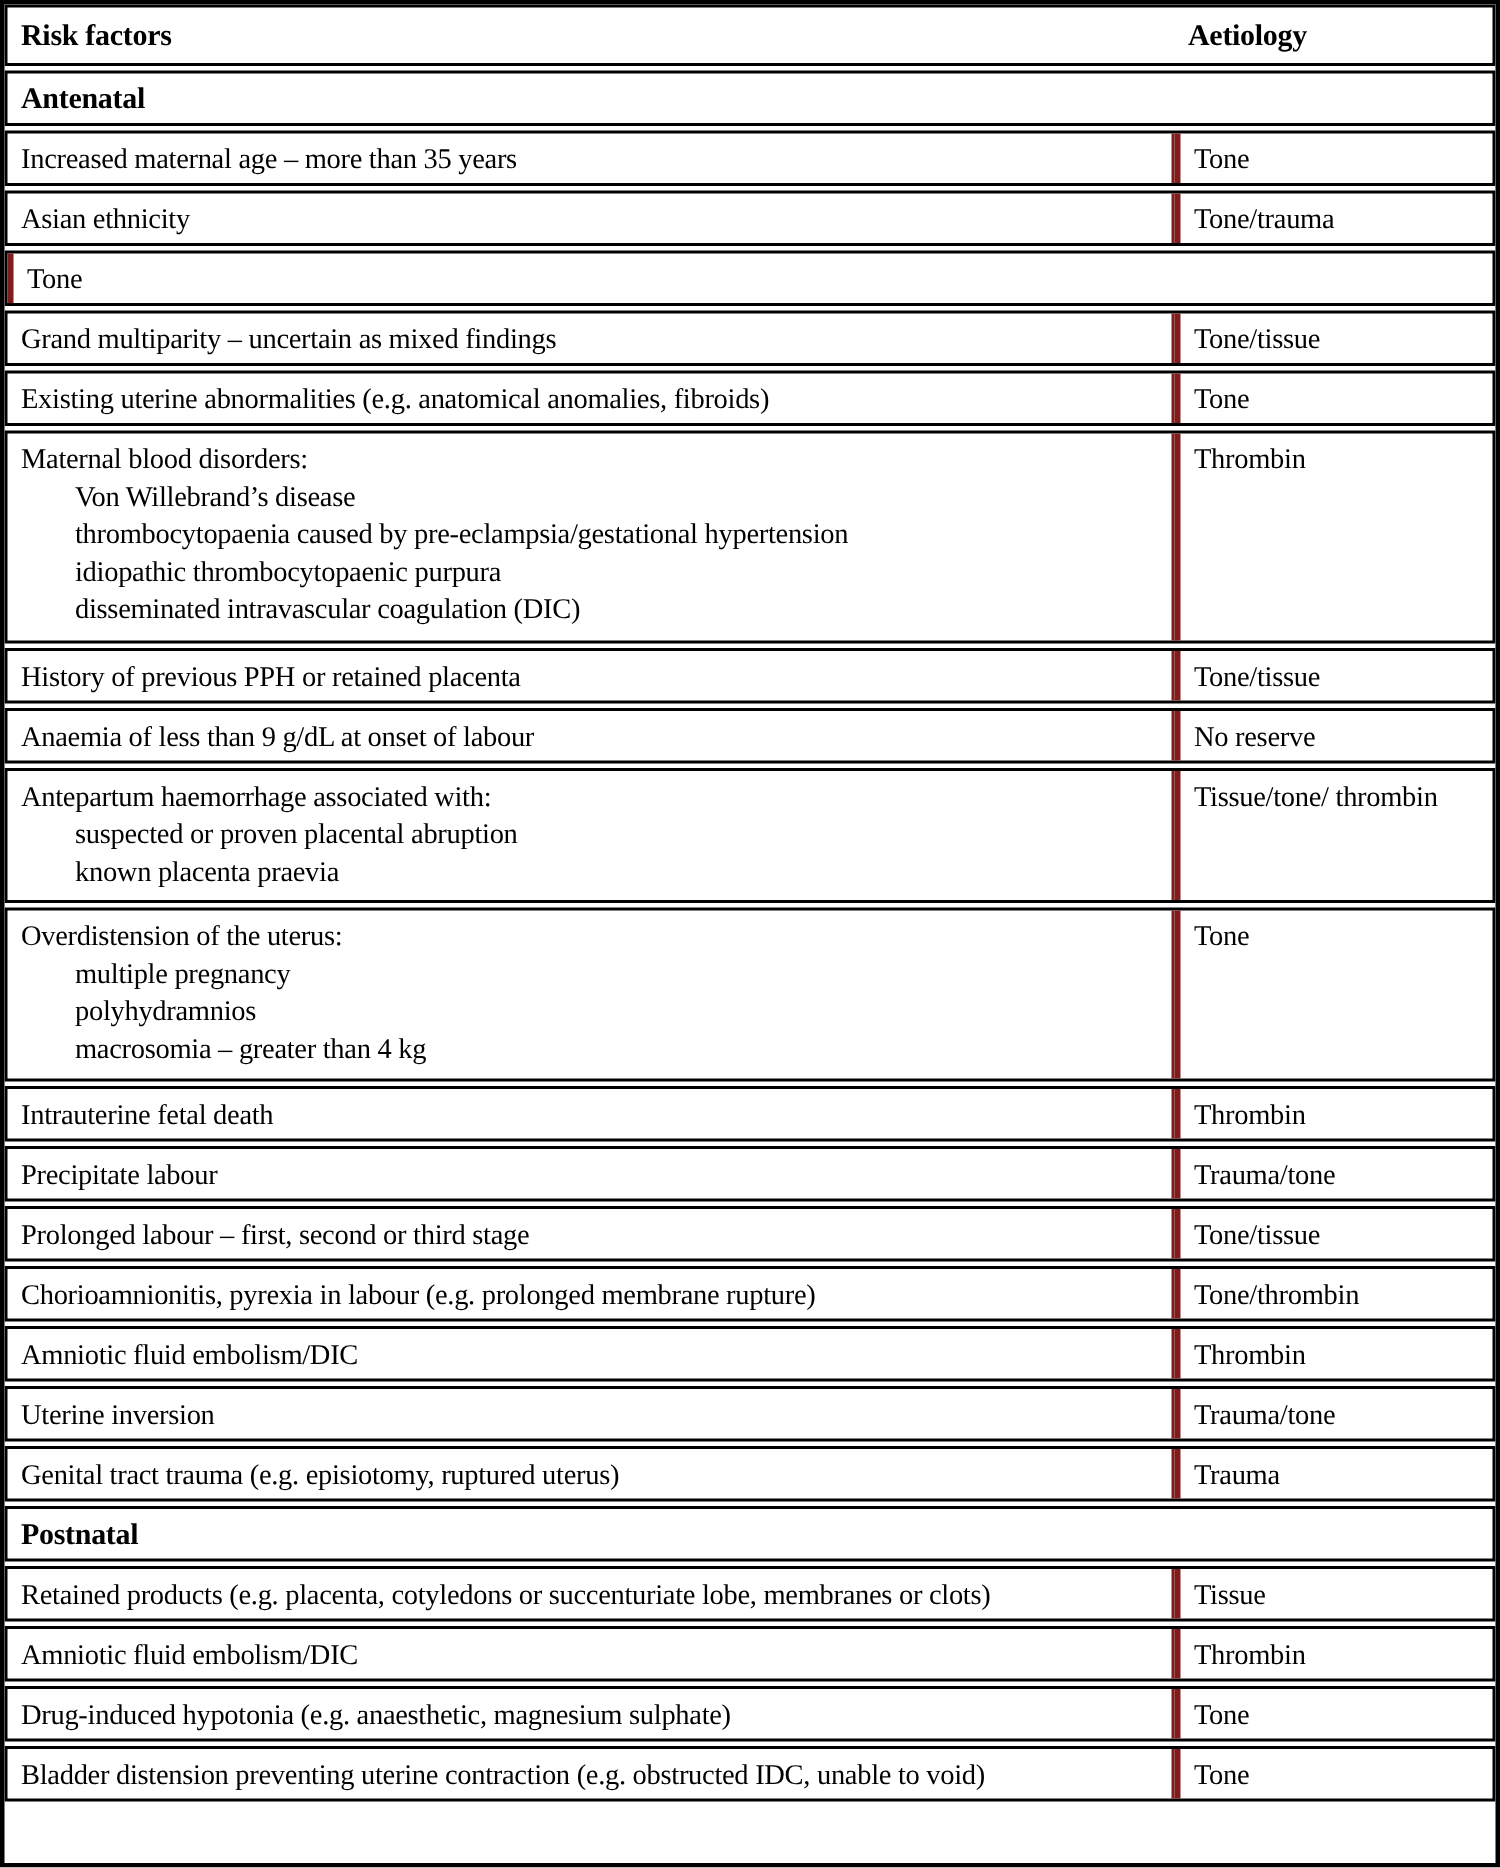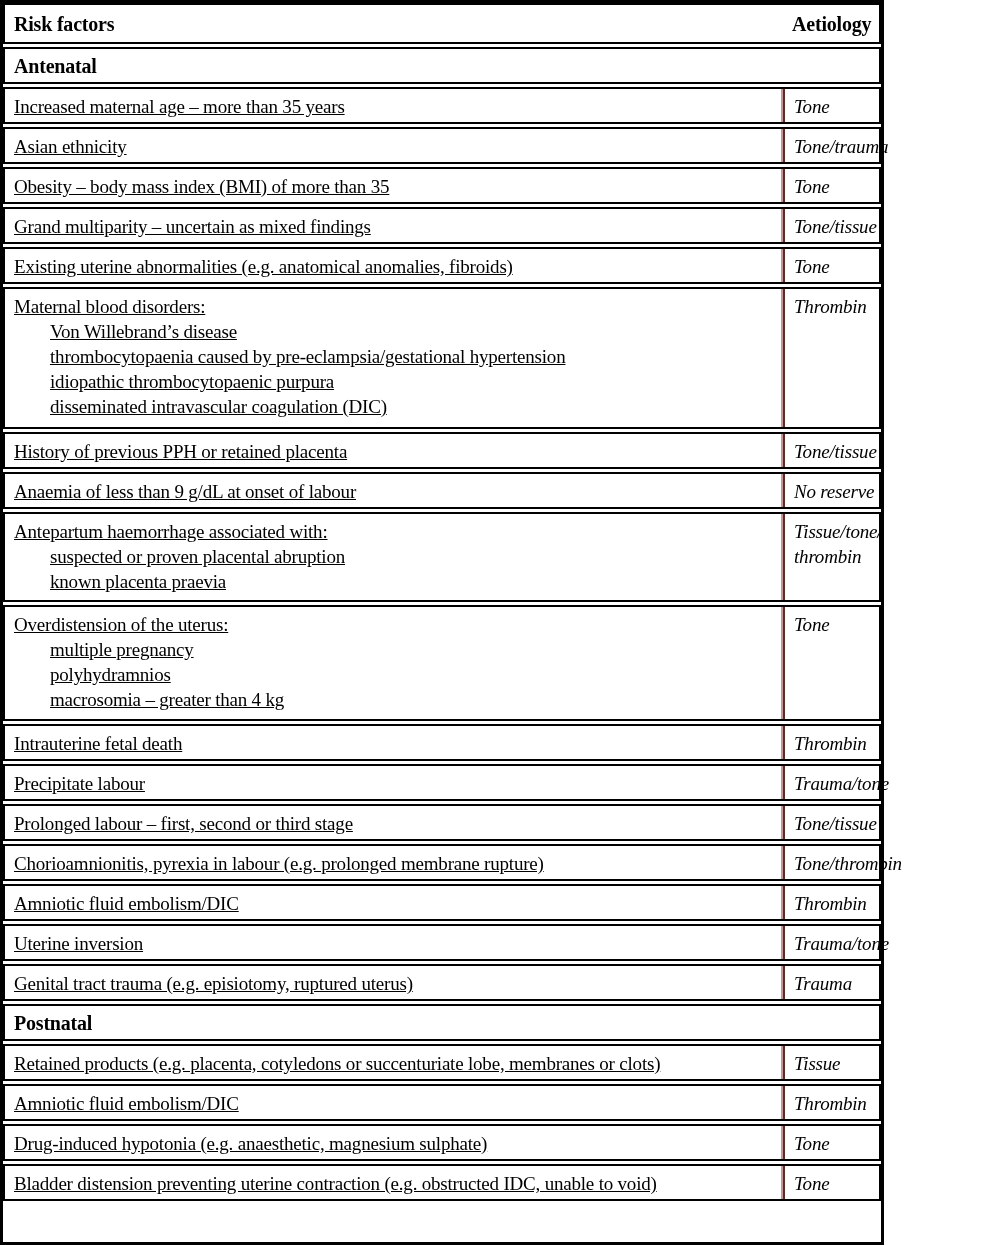--- a/index.html
+++ b/index.html
@@ -4,21 +4,21 @@
 <style>
   * { box-sizing: border-box; }
   html, body { margin: 0; padding: 0; }
   body {
     width: 1000px;
     background: #ffffff;
     color: #000000;
     font-family: "Liberation Serif", serif;
   }
   .table {
-    width: 884px;
+    width: 1000px;
     min-height: 1245px;
     border: 3px solid #000000;
     background: #ffffff;
     display: flex;
     flex-direction: column;
   }
   .row {
     display: flex;
     border: 2px solid #000000;
     margin-top: 3px;
@@ -33,27 +33,25 @@
     letter-spacing: -0.2px;
   }
   .header-row { min-height: 41px; align-items: center; }
   .header-cell { font-weight: bold; font-size: 20px; }
   .header-risk { flex: 0 0 778px; }
   .header-aet  { flex: 1 1 auto; }
   .section-row { align-items: flex-end; }
   .section-cell { font-weight: bold; font-size: 20px; width: 100%; }
   .risk-cell {
     flex: 0 0 778px;
-    border-right: 2px solid #a3a3a3;
-    text-decoration: underline;
+    border-right: 2px solid #7f1d1d;
   }
   .aet-cell {
     flex: 1 1 auto;
-    border-left: 2px solid #7f1d1d;
-    font-style: italic;
+    border-left: 4px solid #7f1d1d;
   }
   .line { display: block; }
   .sub { padding-left: 36px; }
 </style>
 </head>
 <body>
 
 <div class="table">
   <div class="row header-row">
     <div class="cell header-cell header-risk">Risk factors</div>
@@ -69,23 +67,20 @@
       </div>
       <div class="cell aet-cell">Tone</div>
     </div>
     <div class="row data-row">
       <div class="cell risk-cell">
         <div class="line risk-main">Asian ethnicity</div>
       </div>
       <div class="cell aet-cell">Tone/trauma</div>
     </div>
     <div class="row data-row">
-      <div class="cell risk-cell">
-        <div class="line risk-main">Obesity – body mass index (BMI) of more than 35</div>
-      </div>
       <div class="cell aet-cell">Tone</div>
     </div>
     <div class="row data-row">
       <div class="cell risk-cell">
         <div class="line risk-main">Grand multiparity – uncertain as mixed findings</div>
       </div>
       <div class="cell aet-cell">Tone/tissue</div>
     </div>
     <div class="row data-row">
       <div class="cell risk-cell">

